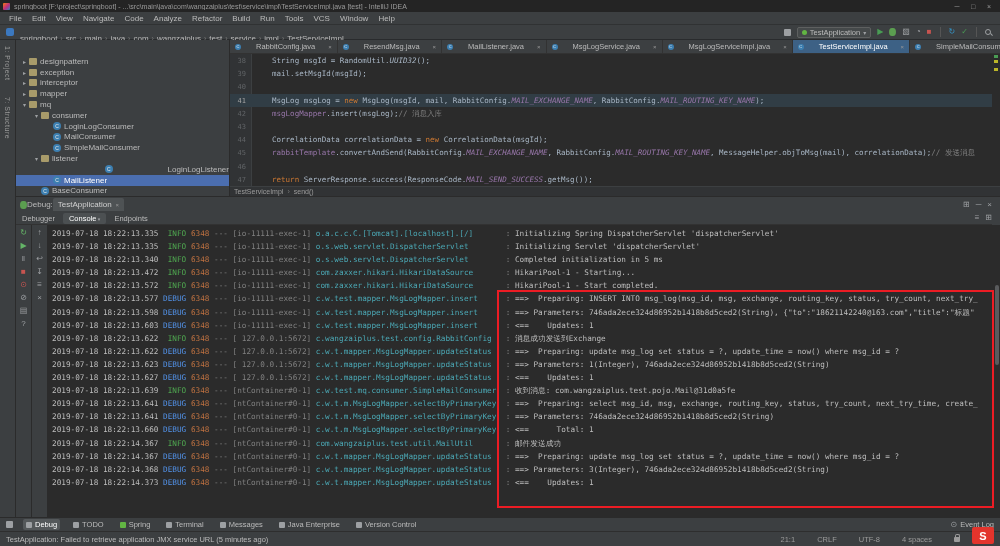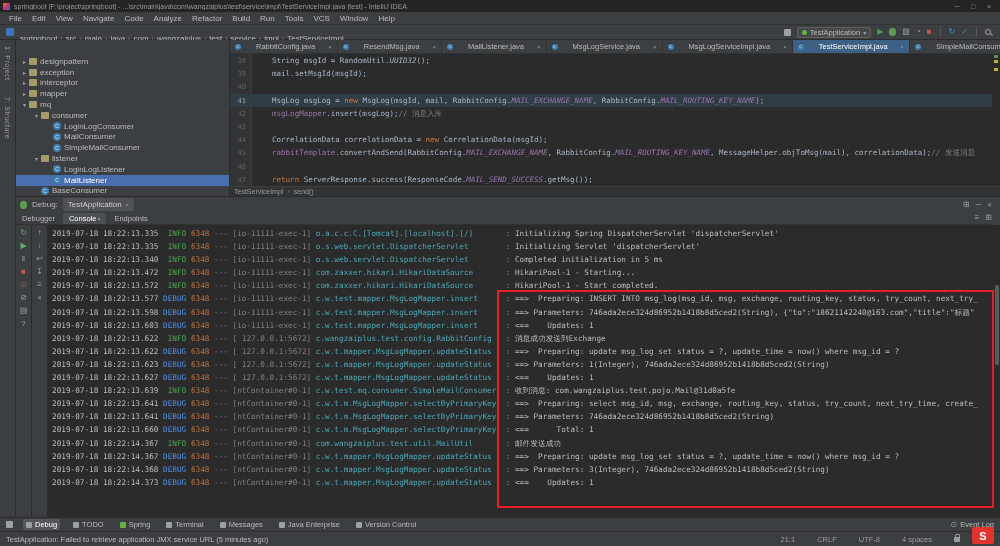--- a/index.html
+++ b/index.html
@@ -67,21 +67,21 @@
   .s-c { color:#9876aa; font-style:italic; }
   .s-f { color:#9876aa; }
   .s-cm { color:#808080; }
   .s-sm { color:#a9b7c6; font-style:italic; }
   #editor-stripe { position:absolute; right:0; top:14px; width:8px; height:132px; background:#2b2b2b; }
   .stripe-mark { position:absolute; left:2px; width:4px; height:3px; }
   #editor-crumb { position:absolute; left:0; bottom:0; right:0; height:10px; background:#313335; border-top:1px solid #3c3f41; display:flex; align-items:center; font-size:7px; color:#9b9b9b; padding-left:4px; gap:3px; }
 
   
   #debug-panel { position:absolute; left:0; top:196px; width:1000px; height:321px; background:#3c3f41; border-top:1px solid #2b2b2b; }
-  #debug-header { position:absolute; top:0; left:16px; right:4px; height:15px; display:flex; align-items:center; gap:5px; font-size:8px; padding:0 4px; }
+  #debug-header { position:absolute; top:0; left:16px; right:4px; height:15px; display:flex; align-items:center; font-size:8px; padding:0 4px; }
   .session-tab { display:flex; align-items:center; gap:4px; background:#4e5254; height:13px; padding:0 5px; border-radius:2px 2px 0 0; color:#d0d0d0; }
   #dh-icons { margin-left:auto; display:flex; gap:6px; }
   #debug-views { position:absolute; top:15px; left:16px; right:8px; height:13px; display:flex; align-items:center; gap:2px; font-size:7.5px; border-bottom:1px solid #323232; }
   .vchip { padding:1px 6px; color:#bbbbbb; border-radius:2px; }
   .vchip.active { background:#4c5052; color:#ffffff; }
   .vcaret { font-size:5px; color:#9da0a3; }
   #dv-icons { margin-left:auto; display:flex; gap:6px; }
   #console-area { position:absolute; top:28px; left:0; right:0; bottom:0; background:#2b2b2b; }
   .iconcol { position:absolute; top:0; bottom:0; width:16px; background:#3c3f41; border-right:1px solid #2b2b2b; display:flex; flex-direction:column; align-items:center; padding-top:4px; gap:5px; }
   #dbg-col-a { left:16px; }
@@ -245,21 +245,21 @@
         <div class="trow" style="padding-left: 28px;">
           <span class="arrow"> </span>
           <span class="ticon cls">C</span>
           <span class="tlabel">SimpleMailConsumer</span>
         </div>
         <div class="trow" style="padding-left: 16px;">
           <span class="arrow">▾</span>
           <span class="ticon pkg"></span>
           <span class="tlabel">listener</span>
         </div>
-        <div class="trow" style="padding-left: 28px;">
+        <div class="trow" style="padding-left: 28px; justify-content: space-between;">
           <span class="arrow"> </span>
           <span class="ticon cls">C</span>
           <span class="tlabel">LoginLogListener</span>
         </div>
         <div class="trow sel" style="padding-left: 28px;">
           <span class="arrow"> </span>
           <span class="ticon cls">C</span>
           <span class="tlabel">MailListener</span>
         </div>
         <div class="trow" style="padding-left: 16px;">

